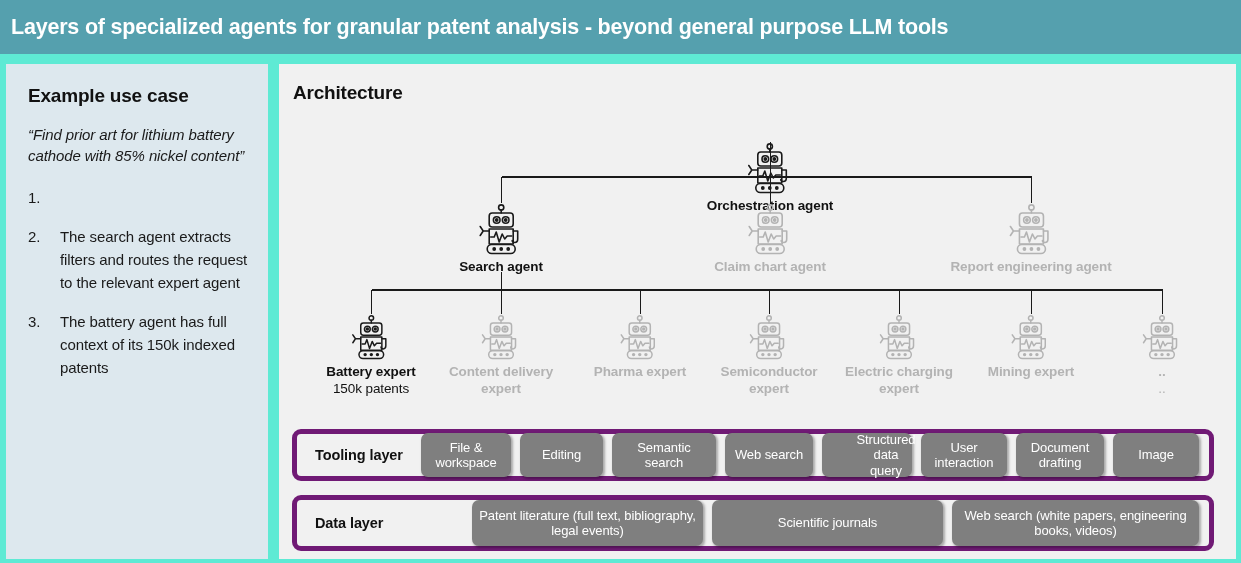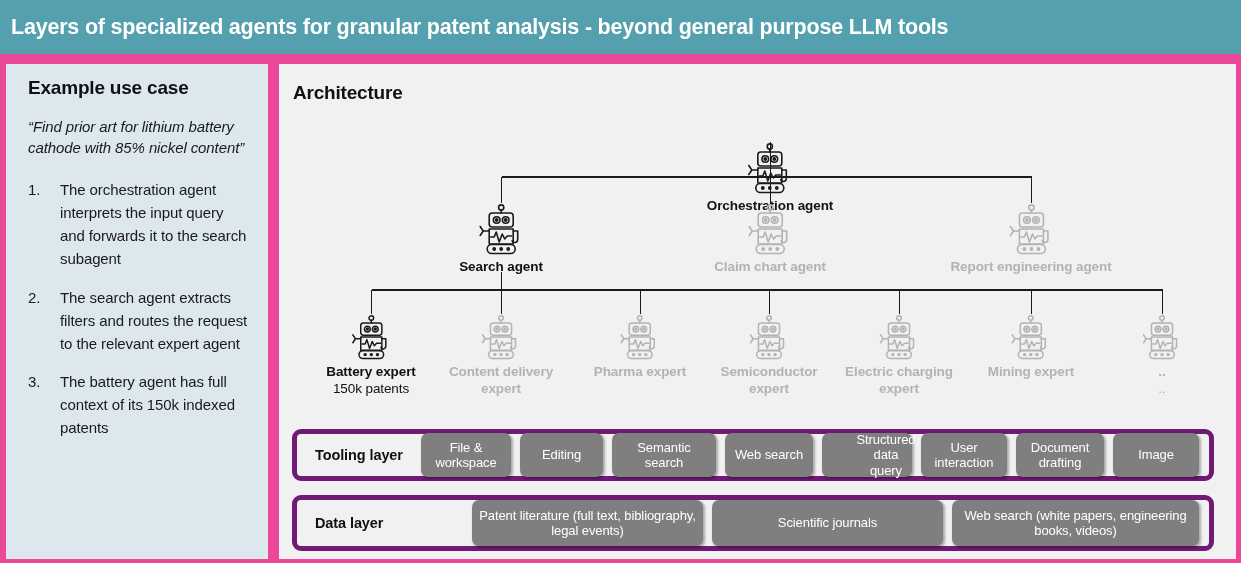--- a/index.html
+++ b/index.html
@@ -2,37 +2,37 @@
 <html><head>
 <meta charset="utf-8">
 <style>
   * { box-sizing: border-box; margin: 0; padding: 0; }
   html, body {
     width: 1241px; height: 563px;
     background: #ffffff;
     font-family: "Liberation Sans", sans-serif;
     overflow: hidden;
   }
-  .page { position: relative; width: 1241px; height: 563px; background:#ec4899; }
+  .page { position: relative; width: 1241px; height: 563px; background:#5eead4; }
 
   
   .header {
     position: absolute; left: 0; top: 0; width: 1241px; height: 54px;
     background: #55a0ae;
     display: flex; align-items: center;
   }
   .header-title {
     color: #ffffff; font-size: 21.5px; font-weight: bold;
     letter-spacing: -0.2px; padding-left: 11px; white-space: nowrap;
   }
 
   
   .sidebar {
     position: absolute; left: 6px; top: 64px; width: 262px; height: 495px;
-    background: #dde8ee; padding: 13px 20px 0 22px;
+    background: #dde8ee; padding: 21px 20px 0 22px;
   }
   .sidebar-title { font-size: 19px; font-weight: bold; color: #111; letter-spacing: -0.2px; }
   .sidebar-quote {
     margin-top: 17px; font-size: 15px; font-style: italic; color: #1a1a1a;
     line-height: 1.43; letter-spacing: -0.1px;
   }
   .steps { margin-top: 20px; list-style: none; }
   .step { display: flex; margin-bottom: 16px; }
   .step-num { width: 32px; flex: 0 0 32px; font-size: 15px; color: #1a1a1a; line-height: 1.53; }
   .step-text { font-size: 15px; color: #1a1a1a; line-height: 1.53; letter-spacing: -0.1px; }
@@ -92,21 +92,20 @@
   <div class="header">
     <div class="header-title">Layers of specialized agents for granular patent analysis - beyond general purpose LLM tools</div>
   </div>
 
   <div class="sidebar">
     <div class="sidebar-title">Example use case</div>
     <div class="sidebar-quote">“Find prior art for lithium battery cathode with 85% nickel content”</div>
     <ul class="steps">
       <li class="step">
         <span class="step-num">1.</span>
-        <span class="step-text">The orchestration agent interprets the input query and forwards it to the search subagent</span>
       </li>
       <li class="step">
         <span class="step-num">2.</span>
         <span class="step-text">The search agent extracts filters and routes the request to the relevant expert agent</span>
       </li>
       <li class="step">
         <span class="step-num">3.</span>
         <span class="step-text">The battery agent has full context of its 150k indexed patents</span>
       </li>
     </ul>

